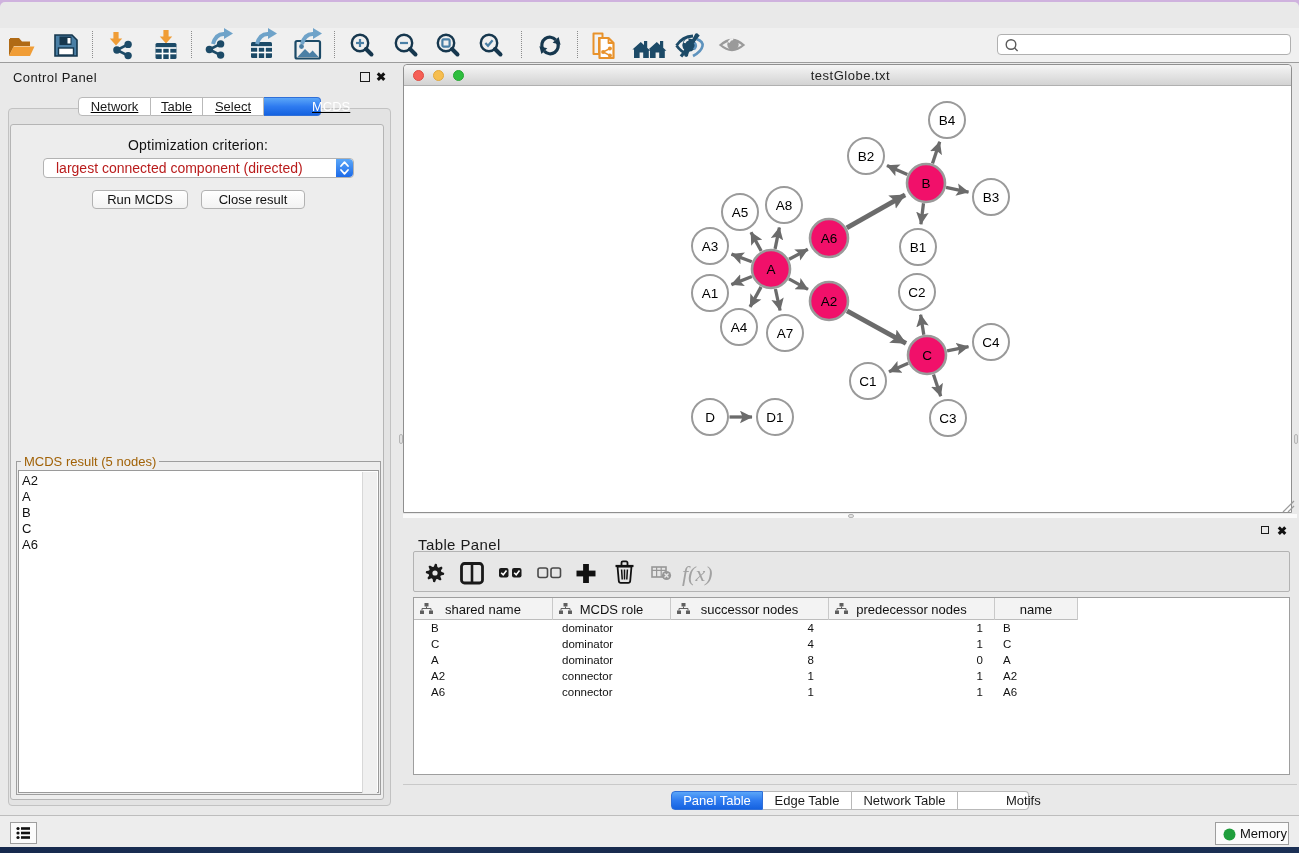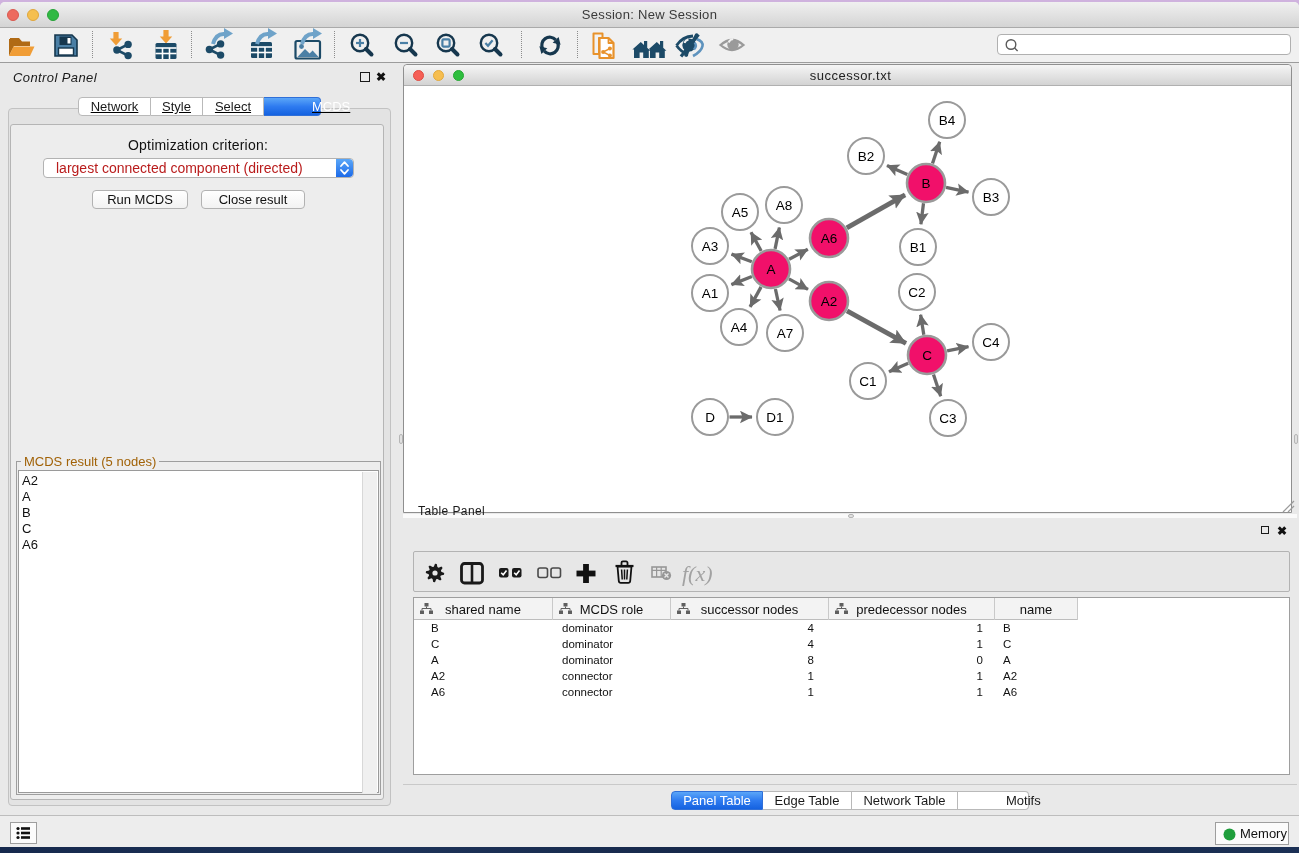--- a/index.html
+++ b/index.html
@@ -8,21 +8,21 @@
 .abs { position:absolute; }
 #desktop-top { left:0; top:0; width:1299px; height:10px; background:#cfb2de; }
 #app { left:0; top:2px; width:1299px; height:845px; background:#e9e9e9; border-radius:5px 5px 0 0; }
 #titlebar { left:0; top:0; width:1299px; height:26px; background:linear-gradient(#f0f0f0,#d4d4d4); border-bottom:1px solid #aaaaaa; border-radius:5px 5px 0 0; }
 .tl { width:12px; height:12px; border-radius:50%; top:7px; }
 #title { width:100%; text-align:center; top:5px; font-size:13px; color:#3a3a3a; letter-spacing:0.3px; }
 #toolbar { left:0; top:26px; width:1299px; height:35px; background:#f0f0f0; border-bottom:1px solid #9c9c9c; }
 .sep { top:3px; height:27px; width:0; border-left:1px dotted #8c8c8c; }
 #search { left:997px; top:6px; width:294px; height:21px; background:#fff; border:1px solid #b0b0b0; border-radius:4px; }
 
-#cp-title { left:13px; top:70px; font-size:13px; color:#1a1a1a; letter-spacing:0.4px;font-style:italic; }
+#cp-title { left:13px; top:70px; font-size:13px; color:#1a1a1a; letter-spacing:0.4px; }
 .wicon-sq { width:10px; height:10px; border:1.6px solid #1a1a1a; }
 .wicon-x { font-size:12px; font-weight:bold; color:#111; line-height:10px; }
 #cp-outer { left:8px; top:108px; width:383px; height:698px; background:#e3e3e3; border:1px solid #c2c2c2; border-radius:4px; }
 #cp-inner { left:10px; top:124px; width:374px; height:676px; background:#ededed; border:1px solid #b5b5b5; border-radius:3px; }
 #tabs { left:78px; top:97px; height:19px; display:flex;text-decoration:underline; }
 .tab { height:19px; line-height:18px; font-size:13px; color:#1a1a1a; text-align:center; background:#fff; border:1px solid #b9b9b9; border-left:none; padding:0; }
 .tab.first { border-left:1px solid #b9b9b9; border-radius:4px 0 0 4px; }
 .tab.last { border-radius:0 4px 4px 0;padding-left:48px; }
 .tab.sel { background:linear-gradient(#5ba6f8,#2e7bf0 50%,#1562e0); color:#fff; border-color:#2f6fd8; }
 #optlabel { left:11px; top:137px; width:374px; text-align:center; font-size:14px; letter-spacing:0.2px; color:#111; }
@@ -32,44 +32,38 @@
 #groupbox { left:16px; top:461px; width:365px; height:334px; border:1px solid #9e9e9e; }
 #grouptitle { left:21px; top:454px; font-size:13px; color:#a16207; background:#ededed; padding:0 3px; }
 #list { left:18px; top:470px; width:361px; height:323px; background:#fff; border:1px solid #9a9a9a; font-size:13px; color:#111; line-height:16px; padding:2px 0 0 3px; }
 #list-scroll { right:1px; top:1px; width:15px; height:321px; background:#f0f0f0; border-left:1px solid #d8d8d8; }
 
 #netwin { left:403px; top:64px; width:889px; height:449px; background:#fff; border:1px solid #8f8f8f; border-radius:4px 4px 0 0; }
 #net-tb { left:0; top:0; width:887px; height:21px; background:linear-gradient(#f5f5f5,#d3d3d3); border-bottom:1px solid #b0b0b0; border-radius:4px 4px 0 0; }
 .tl2 { width:11px; height:11px; border-radius:50%; top:5px; }
 #net-title { width:100%; text-align:center; top:3px; font-size:13px; color:#222; letter-spacing:0.5px; padding-left:6px; }
 
-#tp-title { left:418px; top:504px; font-size:12px; color:#1a1a1a; letter-spacing:0.4px;text-align:right; }
+#tp-title { left:418px; top:536px; font-size:15px; color:#1a1a1a; letter-spacing:0.4px;text-align:right; }
 #tp-toolbar { left:413px; top:551px; width:877px; height:41px; background:#e7e7e7; border:1px solid #b3b3b3; border-radius:2px; }
 #tp-table { left:413px; top:597px; width:877px; height:178px; background:#fff; border:1px solid #9e9e9e; }
 #thead { left:0; top:0; height:22px; display:flex; border-bottom:1px solid #bdbdbd; background:#f3f3f3; }
 .th { height:22px; border-right:1px solid #c9c9c9; display:flex; align-items:center; justify-content:center; font-size:13px; color:#111; position:relative; }
 .trow { position:absolute; font-size:11.5px; color:#111; }
 
 #btabs { left:671px; top:791px; height:20px; display:flex; }
 
 #statusbar { left:0; top:815px; width:1299px; height:32px; background:#ededed; border-top:1px solid #bdbdbd; }
 #sb-btn { left:10px; top:822px; width:27px; height:22px; background:#fbfbfb; border:1px solid #9e9e9e; }
 #mem-btn { left:1215px; top:822px; width:74px; height:23px; background:#fbfbfb; border:1px solid #9e9e9e; font-size:13px; color:#111;padding-left:36px; }
 #desktop-bottom { left:0; top:847px; width:1299px; height:6px; background:linear-gradient(90deg,#16294d,#1d3359 30%,#152647 60%,#1b3055); }
 </style>
 </head>
 <body>
 <div class="abs" id="desktop-top"></div>
 <div class="abs" id="app">
-  <div class="abs" id="titlebar">
-    <div class="abs tl" style="left:7px;background:#ed6a5e;border:1px solid #d95950;"></div>
-    <div class="abs tl" style="left:27px;background:#f5bf4f;border:1px solid #e0a63c;"></div>
-    <div class="abs tl" style="left:47px;background:#31b944;border:1px solid #27a338;"></div>
-    <div class="abs" id="title">Session: New Session</div>
-  </div>
   <div class="abs" id="toolbar">
     <svg width="1299" height="34" style="position:absolute;left:0;top:0">
         <g>
 <path d="M10,10 h9 l3,3.5 h8 v4 h-20 z" fill="#b06a15"></path>
 <path d="M9,28 V11 h9 l3,3.5 h9 V18 h-16 z" fill="#b06a15"></path>
 <path d="M13.5,18.5 h21 l-4.5,9.5 h-21 z" fill="#f09d36"></path>
 </g>
 <g>
 <path d="M55,7 h17 l5,5 v16 h-22 z" fill="#4a7fa5" stroke="#16374e" stroke-width="1.6"></path>
 <rect x="59.5" y="8.5" width="12" height="8.5" fill="#16374e"></rect>
@@ -187,21 +181,21 @@
     </div>
   </div>
 </div>
 <div class="abs" id="cp-title">Control Panel</div>
 <div class="abs wicon-sq" style="left:360px;top:72px"></div>
 <div class="abs wicon-x" style="left:376px;top:72px">✖</div>
 <div class="abs" id="cp-outer"></div>
 <div class="abs" id="cp-inner"></div>
 <div class="abs" id="tabs">
   <div class="tab first" style="width:73px">Network</div>
-  <div class="tab" style="width:52px">Style</div>
+  <div class="tab" style="width:52px">Table</div>
   <div class="tab" style="width:61px">Select</div>
   <div class="tab last sel" style="width:57px">MCDS</div>
 </div>
 <div class="abs" id="optlabel">Optimization criterion:</div>
 <div class="abs" id="combo">largest connected component (directed)
   <div class="abs" id="combo-btn">
     <svg width="17" height="18" style="position:absolute;left:0;top:0">
         <path d="M5,7 L8.5,3.2 L12,7" fill="none" stroke="#fff" stroke-width="1.8" stroke-linecap="round" stroke-linejoin="round"></path>
         <path d="M5,11 L8.5,14.8 L12,11" fill="none" stroke="#fff" stroke-width="1.8" stroke-linecap="round" stroke-linejoin="round"></path>
       </svg>
@@ -213,21 +207,21 @@
 <div class="abs" id="grouptitle">MCDS result (5 nodes)</div>
 <div class="abs" id="list">A2<br>A<br>B<br>C<br>A6
   <div class="abs" id="list-scroll"></div>
 </div>
 <div class="abs" style="left:398.5px;top:433.5px;width:4.5px;height:10px;background:#e0e0e0;border:1px solid #b5b5b5;border-radius:2px"></div>
 <div class="abs" id="netwin">
   <div class="abs" id="net-tb">
     <div class="abs tl2" style="left:9px;background:#f55f56;border:1px solid #e04b42;"></div>
     <div class="abs tl2" style="left:29px;background:#f6be50;border:1px solid #e3a93b;"></div>
     <div class="abs tl2" style="left:49px;background:#2ebe3e;border:1px solid #26a834;"></div>
-    <div class="abs" id="net-title">successor.txt</div>
+    <div class="abs" id="net-title">testGlobe.txt</div>
   </div>
 </div>
 <svg width="888" height="426" style="position:absolute;left:404px;top:86px">
 <defs>
 <marker id="arr" markerUnits="userSpaceOnUse" markerWidth="13" markerHeight="13" refX="12" refY="6.5" orient="auto">
         <path d="M0,0.2 L12.6,6.5 L0,12.8 L2.6,6.5 z" fill="#6b6b6b"></path>
       </marker>
 <marker id="arrL" markerUnits="userSpaceOnUse" markerWidth="16" markerHeight="16" refX="15" refY="8" orient="auto">
         <path d="M0,0.4 L15.6,8 L0,15.6 L3.2,8 z" fill="#6b6b6b"></path>
       </marker>

